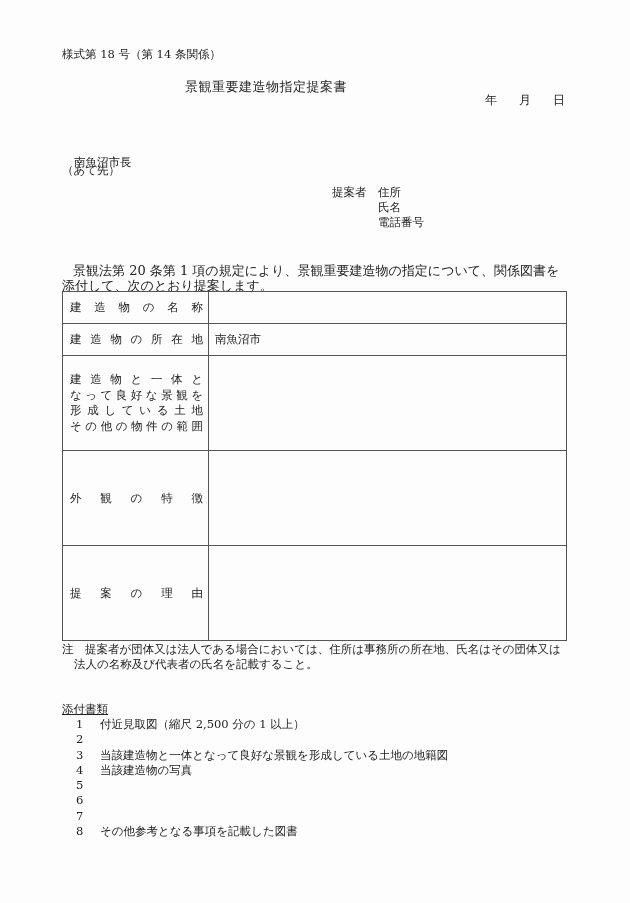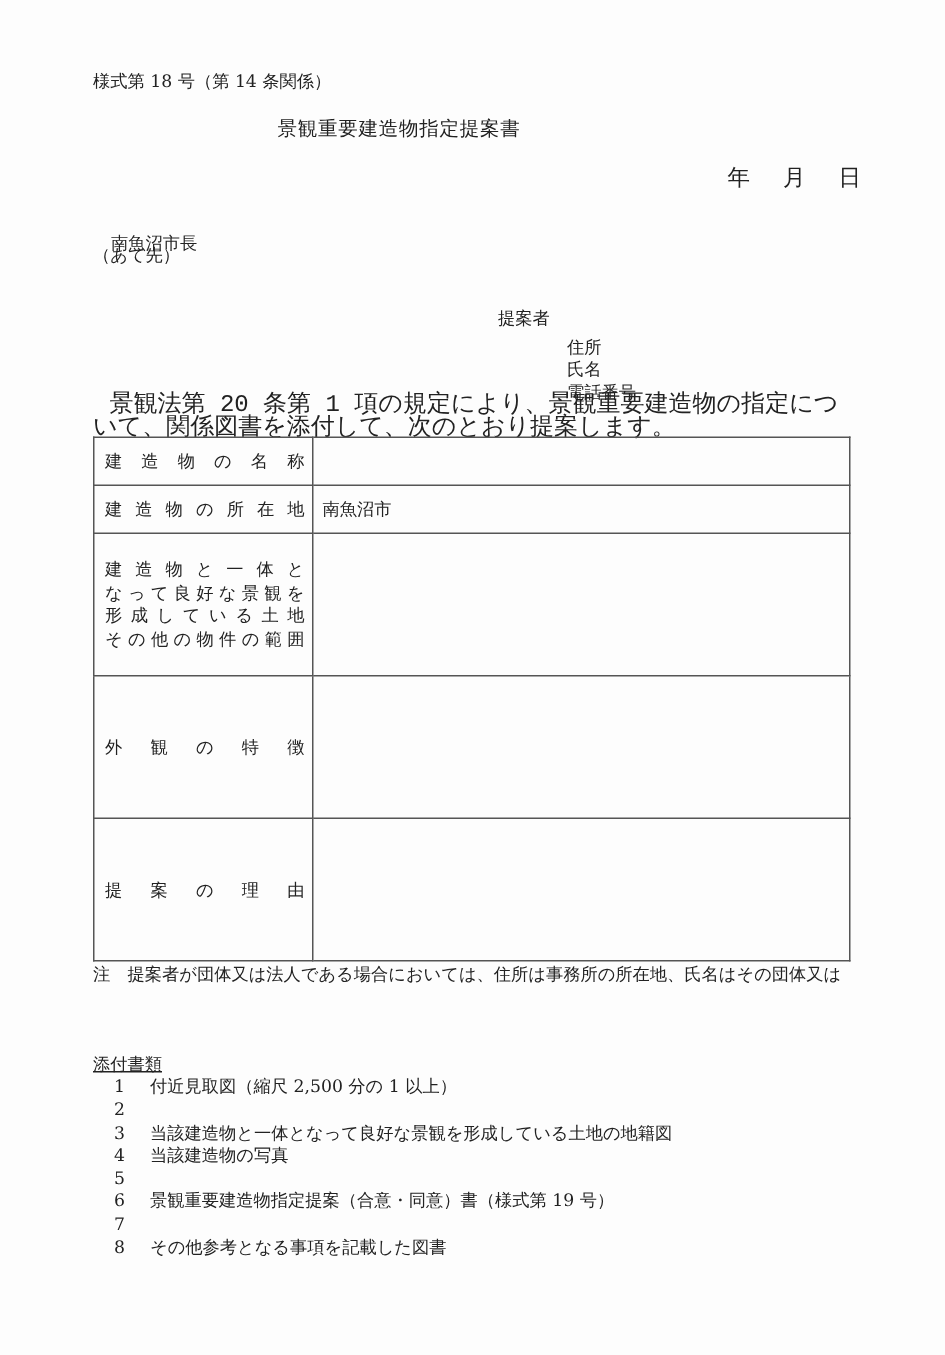--- a/index.html
+++ b/index.html
@@ -13,32 +13,32 @@
     position: relative;
     overflow: hidden;
     font-family: "DejaVu Serif", "Liberation Serif", serif;
     color: #222;
     font-size: 11.5px;
   }
   .abs { position: absolute; white-space: nowrap; line-height: 1; }
 
   .form-number { left: 62px; top: 49px; font-size: 11.5px; }
   .doc-title { left: 0; width: 532px; top: 80px; text-align: center; font-size: 13px; letter-spacing: 0.5px; }
-  .date-line { left: 485px; top: 111px; font-size: 15px; }
+  .date-line { left: 485px; top: 94px; font-size: 12px; }
   .date-line span { display: inline-block; }
   .date-line .gap { width: 22px; }
 
   .addressee-label { left: 62px; top: 141px; margin-top: 24px; }
   .addressee-name { left: 74px; top: 157px; }
 
-  .proposer-label { left: 332px; top: 187px; margin-top: 20px; }
-  .proposer-fields { left: 378px; top: 187px; margin-top: 39px; }
+  .proposer-label { left: 332px; top: 187px; }
+  .proposer-fields { left: 378px; top: 187px; }
   .proposer-fields div { height: 15px; line-height: 1; margin-bottom: 0; }
 
-  .intro { left: 62px; top: 263px; width: 506px; white-space: normal; line-height: 15px; text-indent: 11px; font-size: 16px; font-family: Liberation Mono, monospace; }
+  .intro { left: 62px; top: 263px; width: 506px; white-space: normal; line-height: 15px; text-indent: 11px; font-size: 13px; }
 
   table.form-table {
     position: absolute;
     left: 62px;
     top: 291px;
     width: 505px;
     border-collapse: collapse;
     table-layout: fixed;
   }
   table.form-table td {
@@ -193,20 +193,21 @@
             <span>由</span>
           </div>
     </td>
     <td class="value"></td>
   </tr>
 </tbody>
   </table>
 
 <div class="abs note">
   <div>注　提案者が団体又は法人である場合においては、住所は事務所の所在地、氏名はその団体又は</div>
+  <div class="note-line2">法人の名称及び代表者の氏名を記載すること。</div>
 </div>
 
 <div class="abs attachments-title">添付書類</div>
 <div class="abs attachments">
   <div class="item">
       <span class="num">1</span>
       <span>付近見取図（縮尺 2,500 分の 1 以上）</span>
     </div>
   <div class="item">
       <span class="num">2</span>
@@ -217,21 +218,20 @@
     </div>
   <div class="item">
       <span class="num">4</span>
       <span>当該建造物の写真</span>
     </div>
   <div class="item">
       <span class="num">5</span>
     </div>
   <div class="item">
       <span class="num">6</span>
-      <span>景観重要建造物指定提案（合意・同意）書（様式第 19 号）</span>
     </div>
   <div class="item">
       <span class="num">7</span>
     </div>
   <div class="item">
       <span class="num">8</span>
       <span>その他参考となる事項を記載した図書</span>
     </div>
 </div>
 

